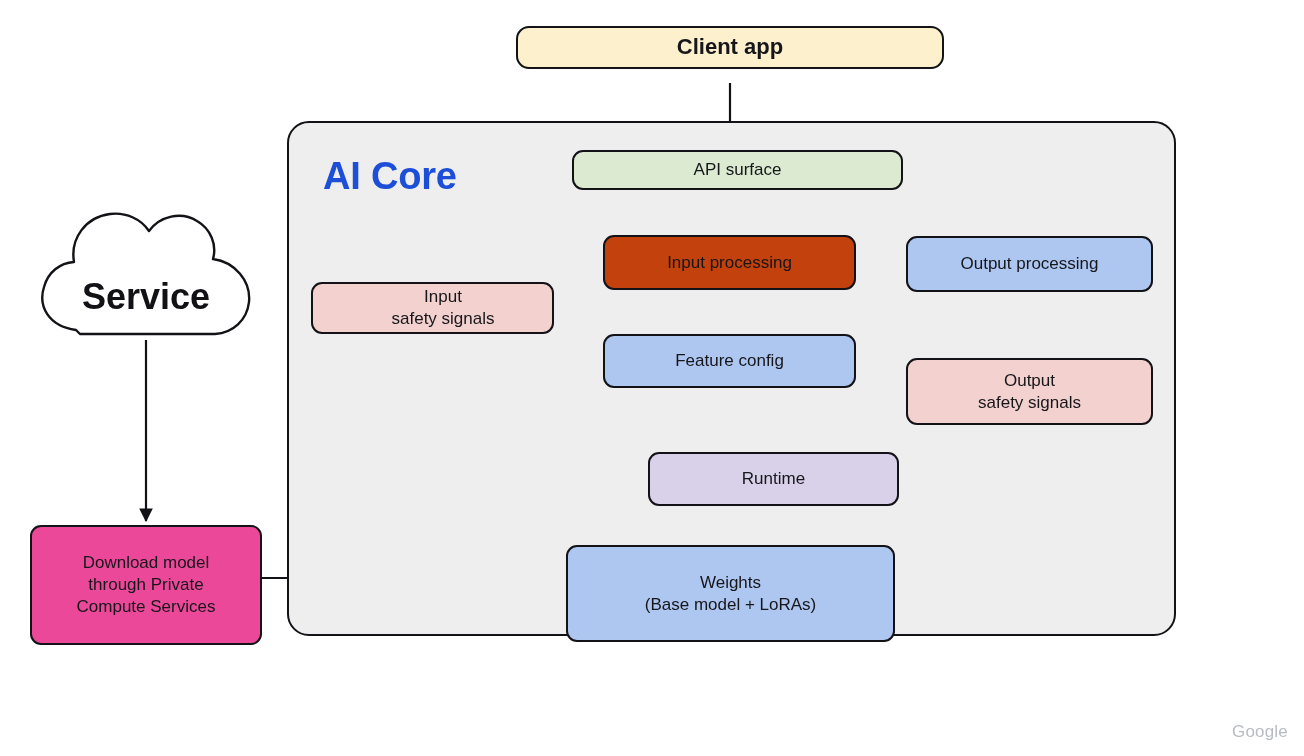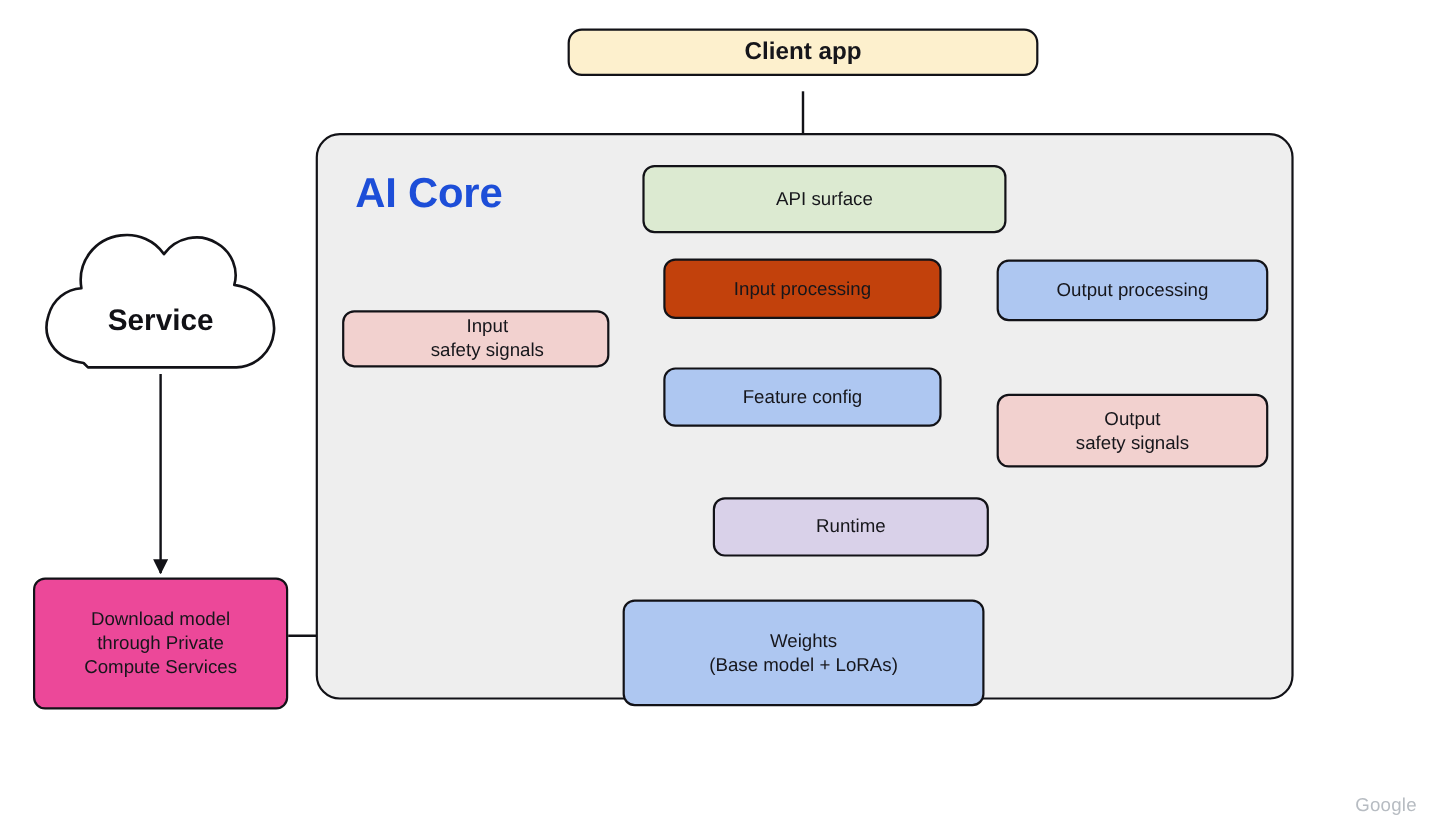--- a/index.html
+++ b/index.html
@@ -62,21 +62,21 @@
   }
   
   #client-app {
     left: 516px; top: 26px; width: 428px; height: 43px;
     background: #fdf0cd;
     font-size: 22px;
     font-weight: 700;
     border-radius: 13px;
   }
   #api-surface {
-    left: 584px; top: 150px; width: 331px; height: 62px;
+    left: 572px; top: 150px; width: 331px; height: 40px;
     background: #dcead1;
   }
   #input-processing {
     left: 603px; top: 235px; width: 253px; height: 55px;
     background: #c2410c;
   }
   #feature-config {
     left: 603px; top: 334px; width: 253px; height: 54px;
     background: #aec7f1;
   }
@@ -110,21 +110,21 @@
   
   #service-cloud {
     position: absolute;
     left: 38px; top: 215px; width: 216px; height: 128px;
     z-index: 3;
   }
   #service-label {
     position: absolute;
     left: 38px; top: 276px; width: 216px;
     text-align: center;
-    font-size: 27px;
+    font-size: 36px;
     font-weight: 700;
     color: #111116;
     z-index: 4;
   }
   
   #google-watermark {
     position: absolute;
     right: 16px;
     bottom: 14px;
     font-size: 17px;

